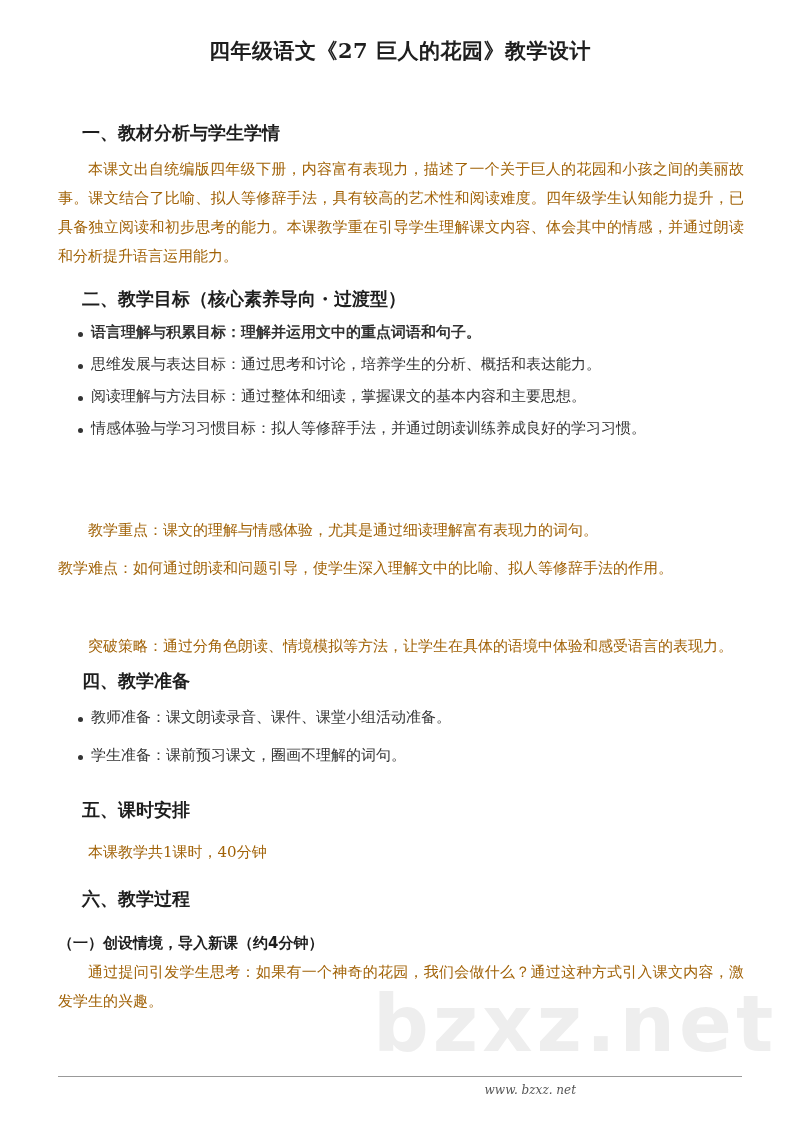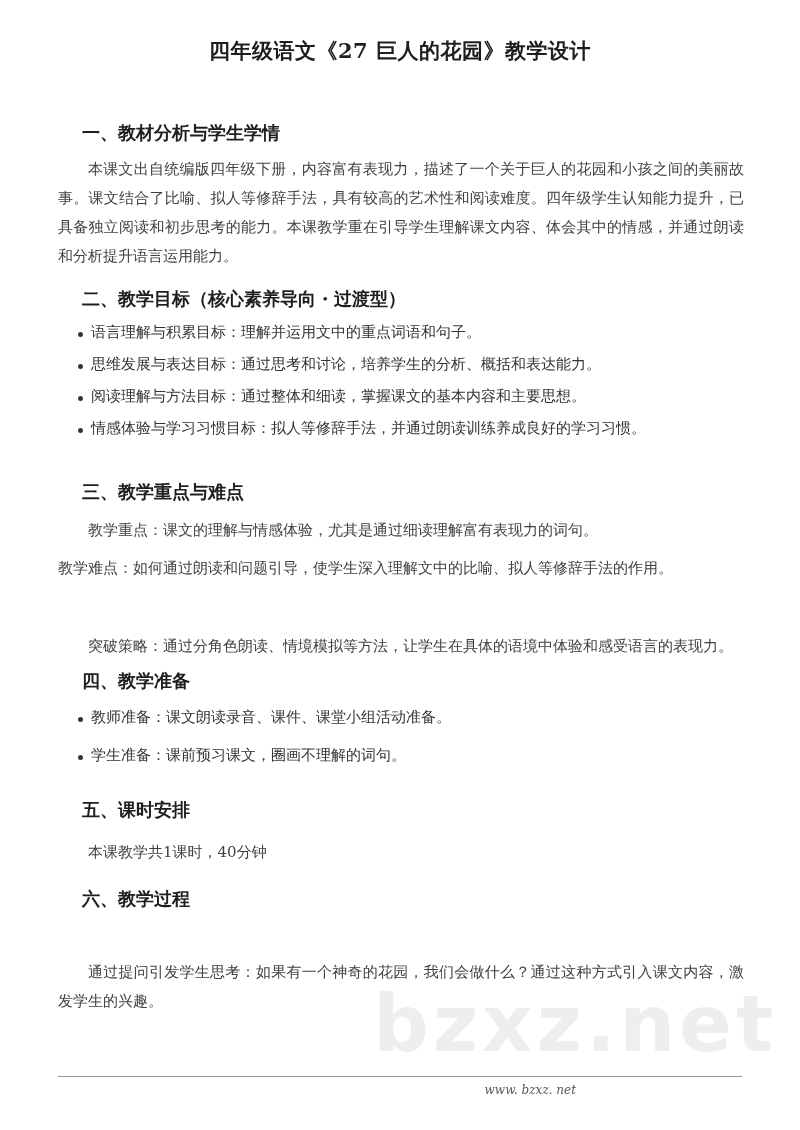--- a/index.html
+++ b/index.html
@@ -2,21 +2,21 @@
 <html><head>
 <meta charset="utf-8">
 <style>
   * { box-sizing: border-box; margin: 0; padding: 0; }
   html, body { width: 800px; height: 1130px; background: #ffffff; overflow: hidden; }
   body { position: relative; font-family: "DejaVu Serif", "Liberation Serif", serif; color: #2a2a2a; }
   .page { position: absolute; left: 0; top: 0; width: 636px; height: 1130px; }
   .title { position: absolute; top: 37px; left: 0; width: 800px; text-align: center; font-size: 21px; font-weight: bold; color: #1e1e1e; letter-spacing: 0.5px; }
   .h1 { position: absolute; left: 58px; font-size: 18px; font-weight: bold; color: #1e1e1e; font-family: "DejaVu Sans", "Liberation Sans", sans-serif; margin-left: 24px; }
   .h2 { position: absolute; left: 62px; font-size: 15px; font-weight: bold; color: #1e1e1e; font-family: "DejaVu Sans", "Liberation Sans", sans-serif; }
-  .para { position: absolute; left: 58px; width: 686px; font-size: 15px; line-height: 29px; color: #404040; text-align: justify; }
+  .para { position: absolute; left: 58px; width: 686px; font-size: 15px; line-height: 29px; color: #a16207; text-align: justify; }
   .para.indent { text-indent: 30px; }
   .bullets { position: absolute; left: 78px; width: 660px; list-style: none; font-size: 15px; color: #333; }
   .bullets li { position: relative; padding-left: 13px; }
   .bullets li::before { content: ""; position: absolute; left: 0; top: 9px; width: 5px; height: 5px; border-radius: 50%; background: #333; }
   .watermark { position: absolute; left: 373px; top: 985px; font-family: "DejaVu Sans", "Liberation Sans", sans-serif; font-weight: bold; font-size: 78px; color: #eeeeee; letter-spacing: 4px; line-height: 1; }
   .footer-line { position: absolute; left: 58px; top: 1076px; width: 684px; height: 1px; background: #999; }
   .footer-url { position: absolute; right: 60px; top: 1083px; font-size: 12px; font-style: italic; color: #555; font-family: "DejaVu Serif", "Liberation Serif", serif; }
 </style>
 </head>
 <body>
@@ -25,38 +25,38 @@
 
   <div class="watermark">bzxz.net</div>
 
   <h1 class="title">四年级语文《27 巨人的花园》教学设计</h1>
 
   <h2 class="h1" style="top:121px;">一、教材分析与学生学情</h2>
   <p class="para indent" style="top:155px;">本课文出自统编版四年级下册，内容富有表现力，描述了一个关于巨人的花园和小孩之间的美丽故事。课文结合了比喻、拟人等修辞手法，具有较高的艺术性和阅读难度。四年级学生认知能力提升，已具备独立阅读和初步思考的能力。本课教学重在引导学生理解课文内容、体会其中的情感，并通过朗读和分析提升语言运用能力。</p>
 
   <h2 class="h1" style="top:287px;">二、教学目标（核心素养导向・过渡型）</h2>
   <ul class="bullets" style="top:323px;">
-    <li style="height:32px;">语言理解与积累目标：理解并运用文中的重点词语和句子。</li>
+    <li style="height:32px;font-weight:bold;">语言理解与积累目标：理解并运用文中的重点词语和句子。</li>
     <li style="height:32px;">思维发展与表达目标：通过思考和讨论，培养学生的分析、概括和表达能力。</li>
     <li style="height:32px;">阅读理解与方法目标：通过整体和细读，掌握课文的基本内容和主要思想。</li>
     <li style="height:32px;">情感体验与学习习惯目标：拟人等修辞手法，并通过朗读训练养成良好的学习习惯。</li>
   </ul>
 
-  <h2 class="h1" style="top:480px;">三、教学重点与难点</h2>
   <p class="para indent" style="top:516px;">教学重点：课文的理解与情感体验，尤其是通过细读理解富有表现力的词句。</p>
   <p class="para" style="top:554px;">教学难点：如何通过朗读和问题引导，使学生深入理解文中的比喻、拟人等修辞手法的作用。</p>
   <p class="para indent" style="top:592px;margin-top:40px;">突破策略：通过分角色朗读、情境模拟等方法，让学生在具体的语境中体验和感受语言的表现力。</p>
 
   <h2 class="h1" style="top:669px;">四、教学准备</h2>
   <ul class="bullets" style="top:708px;">
     <li style="height:38px;">教师准备：课文朗读录音、课件、课堂小组活动准备。</li>
     <li style="height:38px;">学生准备：课前预习课文，圈画不理解的词句。</li>
   </ul>
 
   <h2 class="h1" style="top:798px;">五、课时安排</h2>
   <p class="para indent" style="top:838px;">本课教学共1课时，40分钟</p>
 
   <h2 class="h1" style="top:887px;">六、教学过程</h2>
+  <h3 class="h2" style="top:934px; left:58px;">（一）创设情境，导入新课（约4分钟）</h3>
   <p class="para indent" style="top:958px;">通过提问引发学生思考：如果有一个神奇的花园，我们会做什么？通过这种方式引入课文内容，激发学生的兴趣。</p>
 
   <div class="footer-line"></div>
   <div class="footer-url">www. bzxz. net</div>
 </div>
 
 </body></html>

